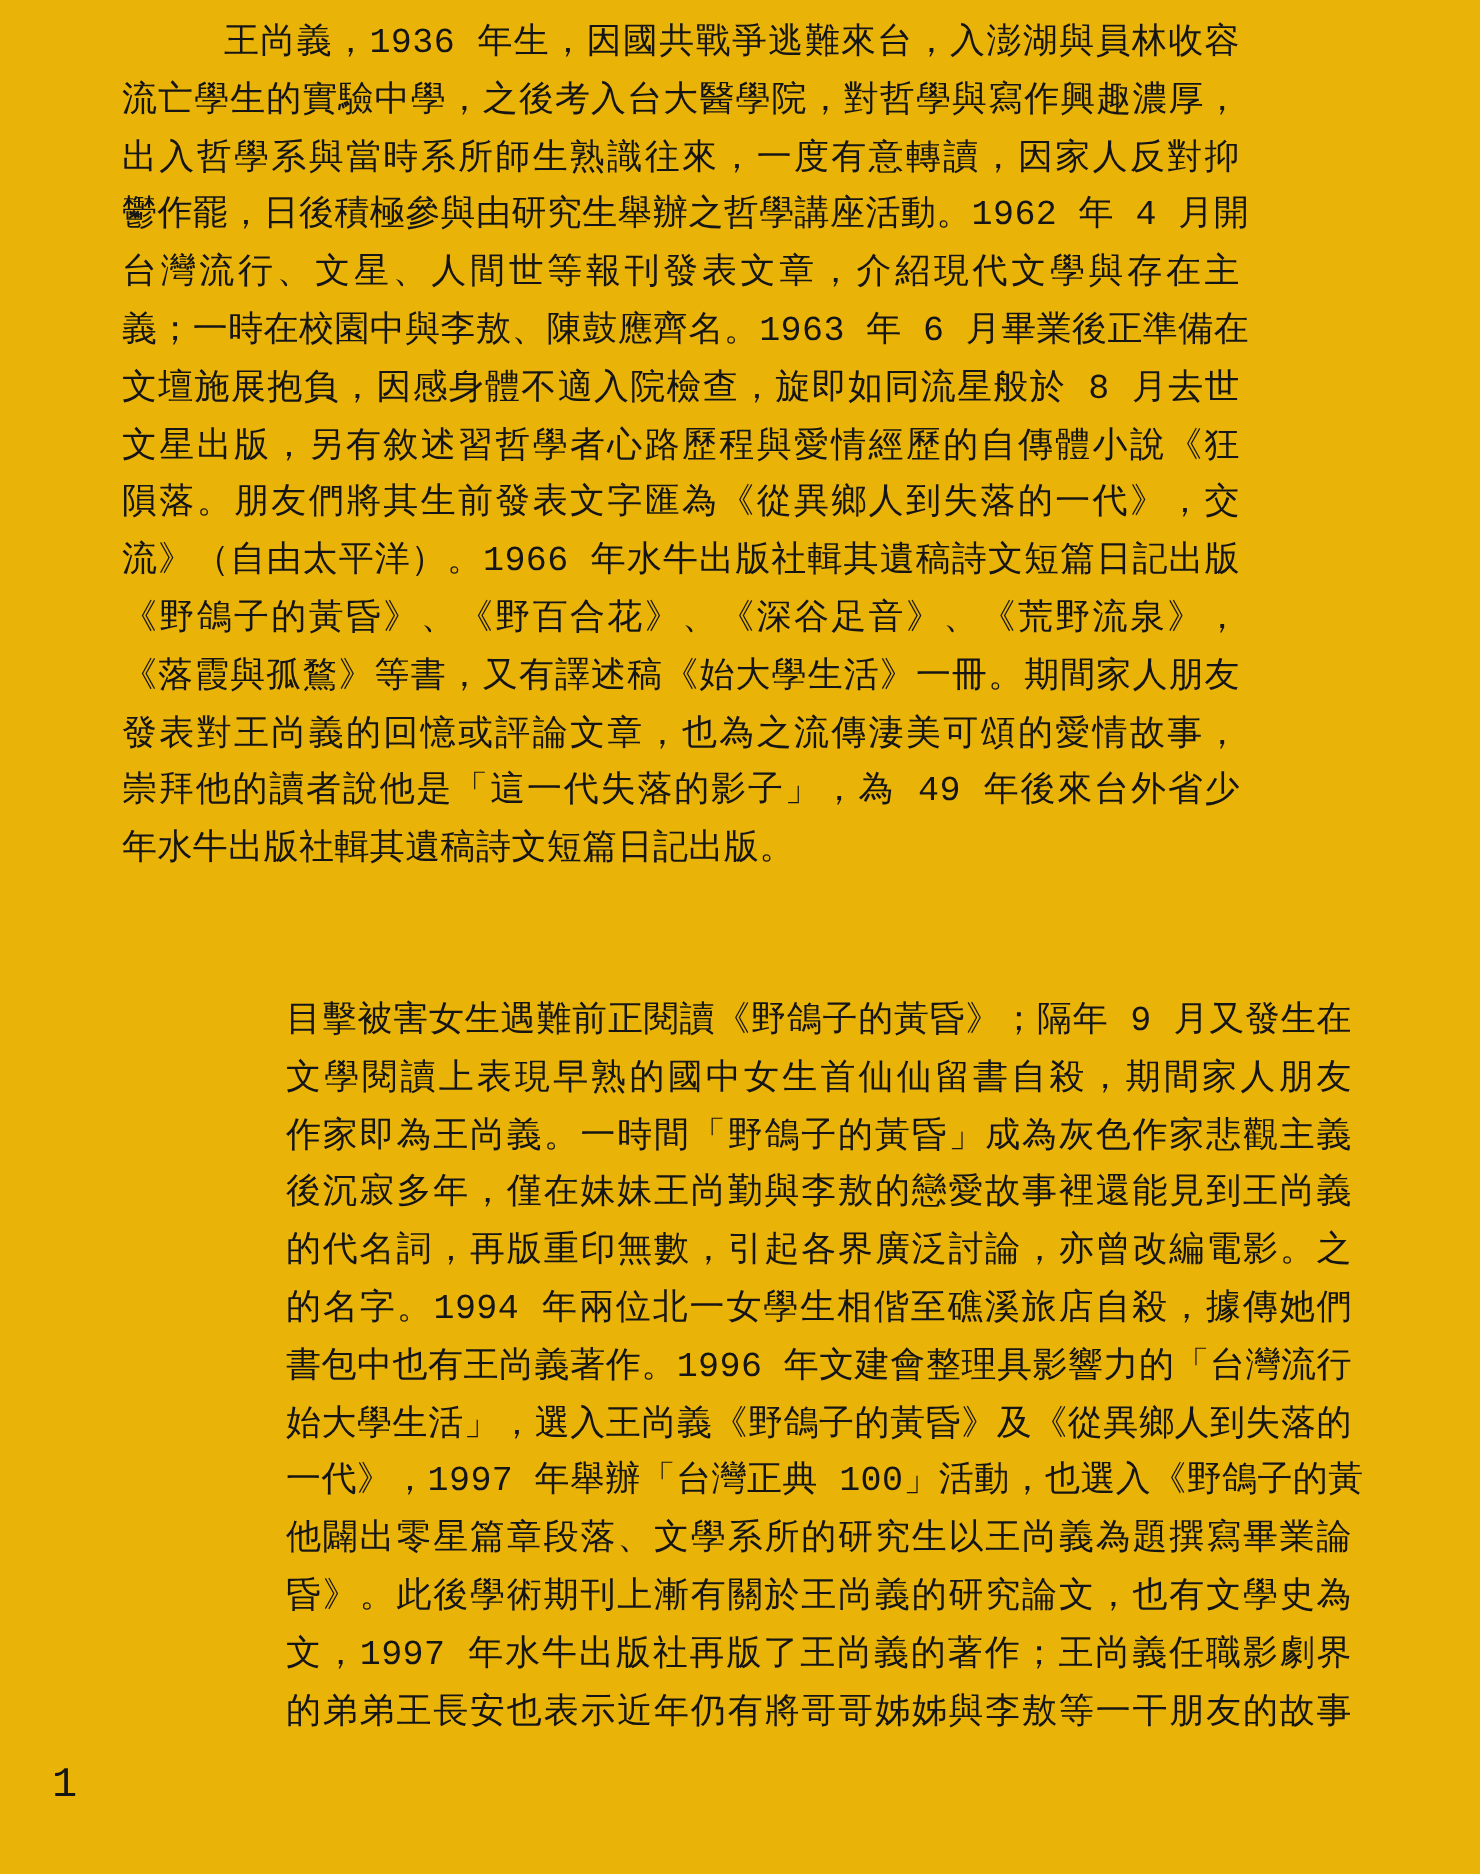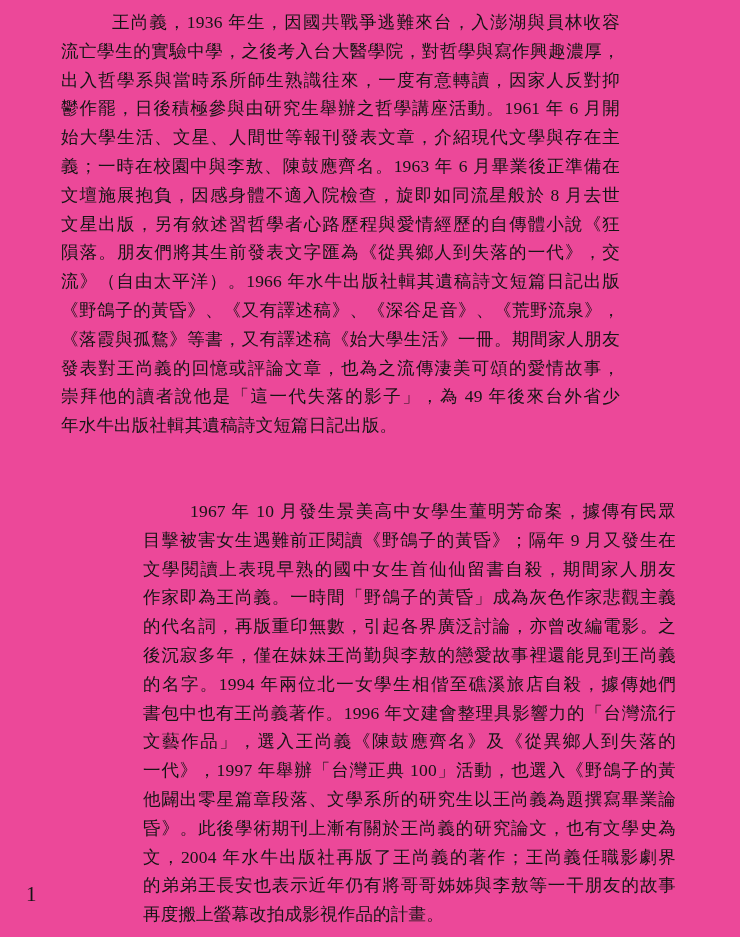--- a/index.html
+++ b/index.html
@@ -11,21 +11,22 @@
     position: relative;
     width: 740px;
     height: 937px;
     overflow: hidden;
     font-family: "Liberation Serif", "DejaVu Serif", serif;
     color: #151515;
   }
   .page {
     position: absolute;
     inset: 0;
-    background: #ec4899;
+    background: #eab308;
+    font-family: Liberation Mono, monospace;
   }
   .para {
     position: absolute;
     font-size: 17.5px;
     line-height: 28.8px;
     letter-spacing: 0.2px;
   }
   .para-1 {
     left: 61px;
     top: 8px;
@@ -62,47 +63,45 @@
 </style>
 </head>
 <body>
 
 <div class="page">
 
   <div class="para para-1">
       <div class="line first">王尚義，1936 年生，因國共戰爭逃難來台，入澎湖與員林收容</div>
       <div class="line">流亡學生的實驗中學，之後考入台大醫學院，對哲學與寫作興趣濃厚，</div>
       <div class="line">出入哲學系與當時系所師生熟識往來，一度有意轉讀，因家人反對抑</div>
-      <div class="line">鬱作罷，日後積極參與由研究生舉辦之哲學講座活動。1961 年 6 月開</div>
-      <div class="line">始大學生活、文星、人間世等報刊發表文章，介紹現代文學與存在主</div>
+      <div class="line">鬱作罷，日後積極參與由研究生舉辦之哲學講座活動。1962 年 4 月開</div>
+      <div class="line">台灣流行、文星、人間世等報刊發表文章，介紹現代文學與存在主</div>
       <div class="line">義；一時在校園中與李敖、陳鼓應齊名。1963 年 6 月畢業後正準備在</div>
       <div class="line">文壇施展抱負，因感身體不適入院檢查，旋即如同流星般於 8 月去世</div>
       <div class="line">文星出版，另有敘述習哲學者心路歷程與愛情經歷的自傳體小說《狂</div>
       <div class="line">隕落。朋友們將其生前發表文字匯為《從異鄉人到失落的一代》，交</div>
       <div class="line">流》（自由太平洋）。1966 年水牛出版社輯其遺稿詩文短篇日記出版</div>
-      <div class="line">《野鴿子的黃昏》、《又有譯述稿》、《深谷足音》、《荒野流泉》，</div>
+      <div class="line">《野鴿子的黃昏》、《野百合花》、《深谷足音》、《荒野流泉》，</div>
       <div class="line">《落霞與孤鶩》等書，又有譯述稿《始大學生活》一冊。期間家人朋友</div>
       <div class="line">發表對王尚義的回憶或評論文章，也為之流傳淒美可頌的愛情故事，</div>
       <div class="line">崇拜他的讀者說他是「這一代失落的影子」，為 49 年後來台外省少</div>
       <div class="line last">年水牛出版社輯其遺稿詩文短篇日記出版。</div>
     </div>
 
   <div class="para para-2">
-      <div class="line first">1967 年 10 月發生景美高中女學生董明芳命案，據傳有民眾</div>
       <div class="line">目擊被害女生遇難前正閱讀《野鴿子的黃昏》；隔年 9 月又發生在</div>
       <div class="line">文學閱讀上表現早熟的國中女生首仙仙留書自殺，期間家人朋友</div>
       <div class="line">作家即為王尚義。一時間「野鴿子的黃昏」成為灰色作家悲觀主義</div>
+      <div class="line">後沉寂多年，僅在妹妹王尚勤與李敖的戀愛故事裡還能見到王尚義</div>
       <div class="line">的代名詞，再版重印無數，引起各界廣泛討論，亦曾改編電影。之</div>
-      <div class="line">後沉寂多年，僅在妹妹王尚勤與李敖的戀愛故事裡還能見到王尚義</div>
       <div class="line">的名字。1994 年兩位北一女學生相偕至礁溪旅店自殺，據傳她們</div>
       <div class="line">書包中也有王尚義著作。1996 年文建會整理具影響力的「台灣流行</div>
-      <div class="line">文藝作品」，選入王尚義《陳鼓應齊名》及《從異鄉人到失落的</div>
+      <div class="line">始大學生活」，選入王尚義《野鴿子的黃昏》及《從異鄉人到失落的</div>
       <div class="line">一代》，1997 年舉辦「台灣正典 100」活動，也選入《野鴿子的黃</div>
       <div class="line">他闢出零星篇章段落、文學系所的研究生以王尚義為題撰寫畢業論</div>
       <div class="line">昏》。此後學術期刊上漸有關於王尚義的研究論文，也有文學史為</div>
-      <div class="line">文，2004 年水牛出版社再版了王尚義的著作；王尚義任職影劇界</div>
+      <div class="line">文，1997 年水牛出版社再版了王尚義的著作；王尚義任職影劇界</div>
       <div class="line">的弟弟王長安也表示近年仍有將哥哥姊姊與李敖等一干朋友的故事</div>
-      <div class="line last">再度搬上螢幕改拍成影視作品的計畫。</div>
     </div>
 
   <div class="page-number">1</div>
 
 </div>
 
 </body></html>

